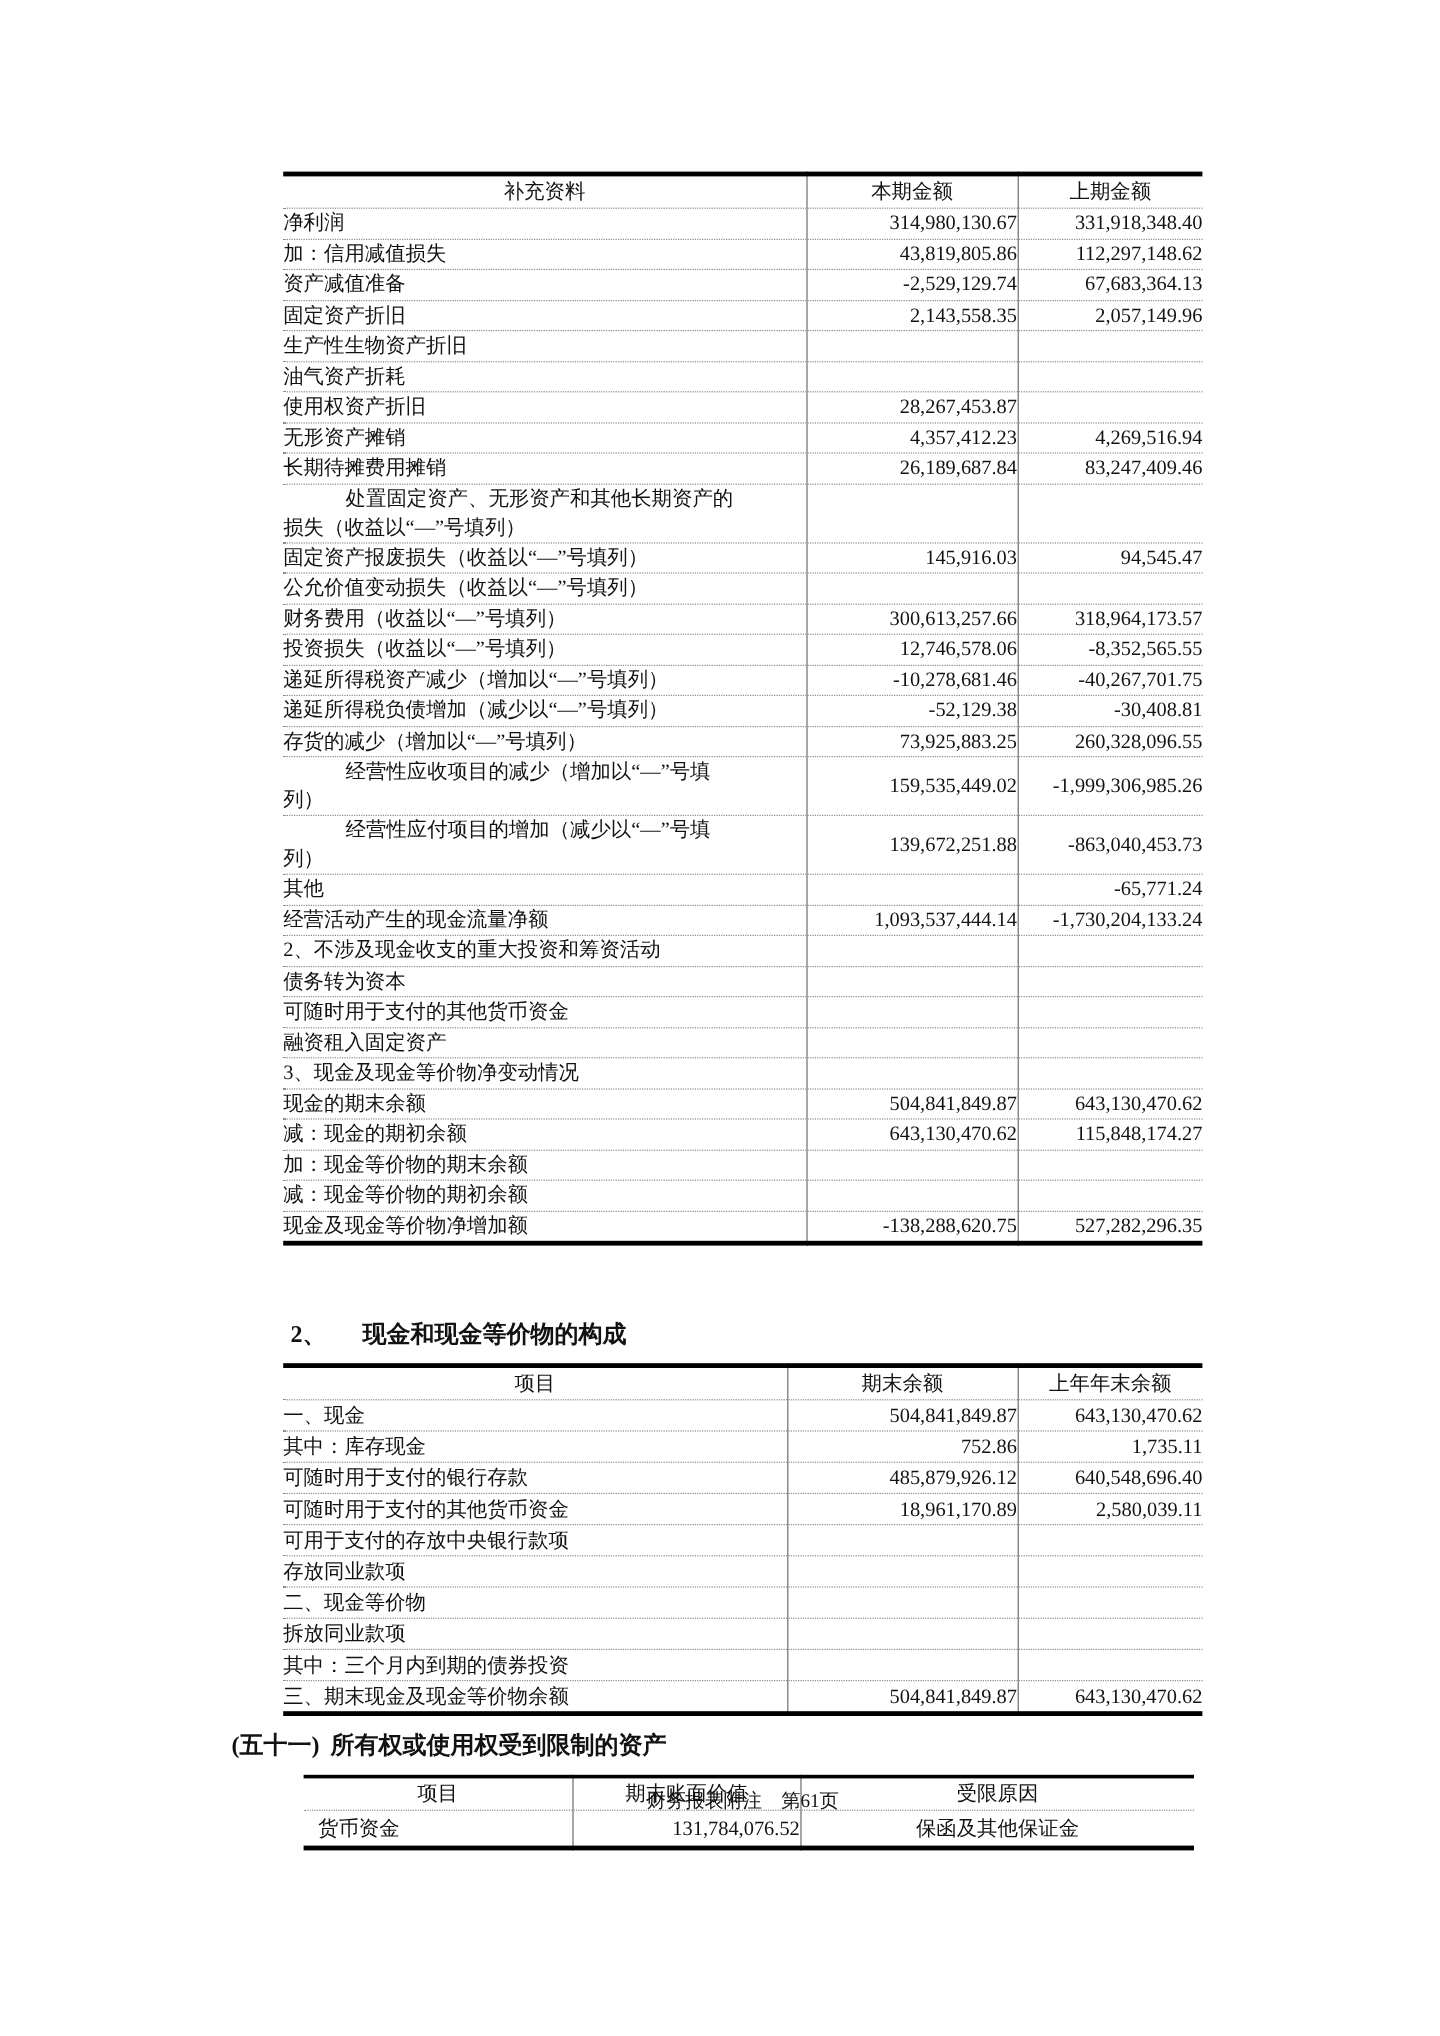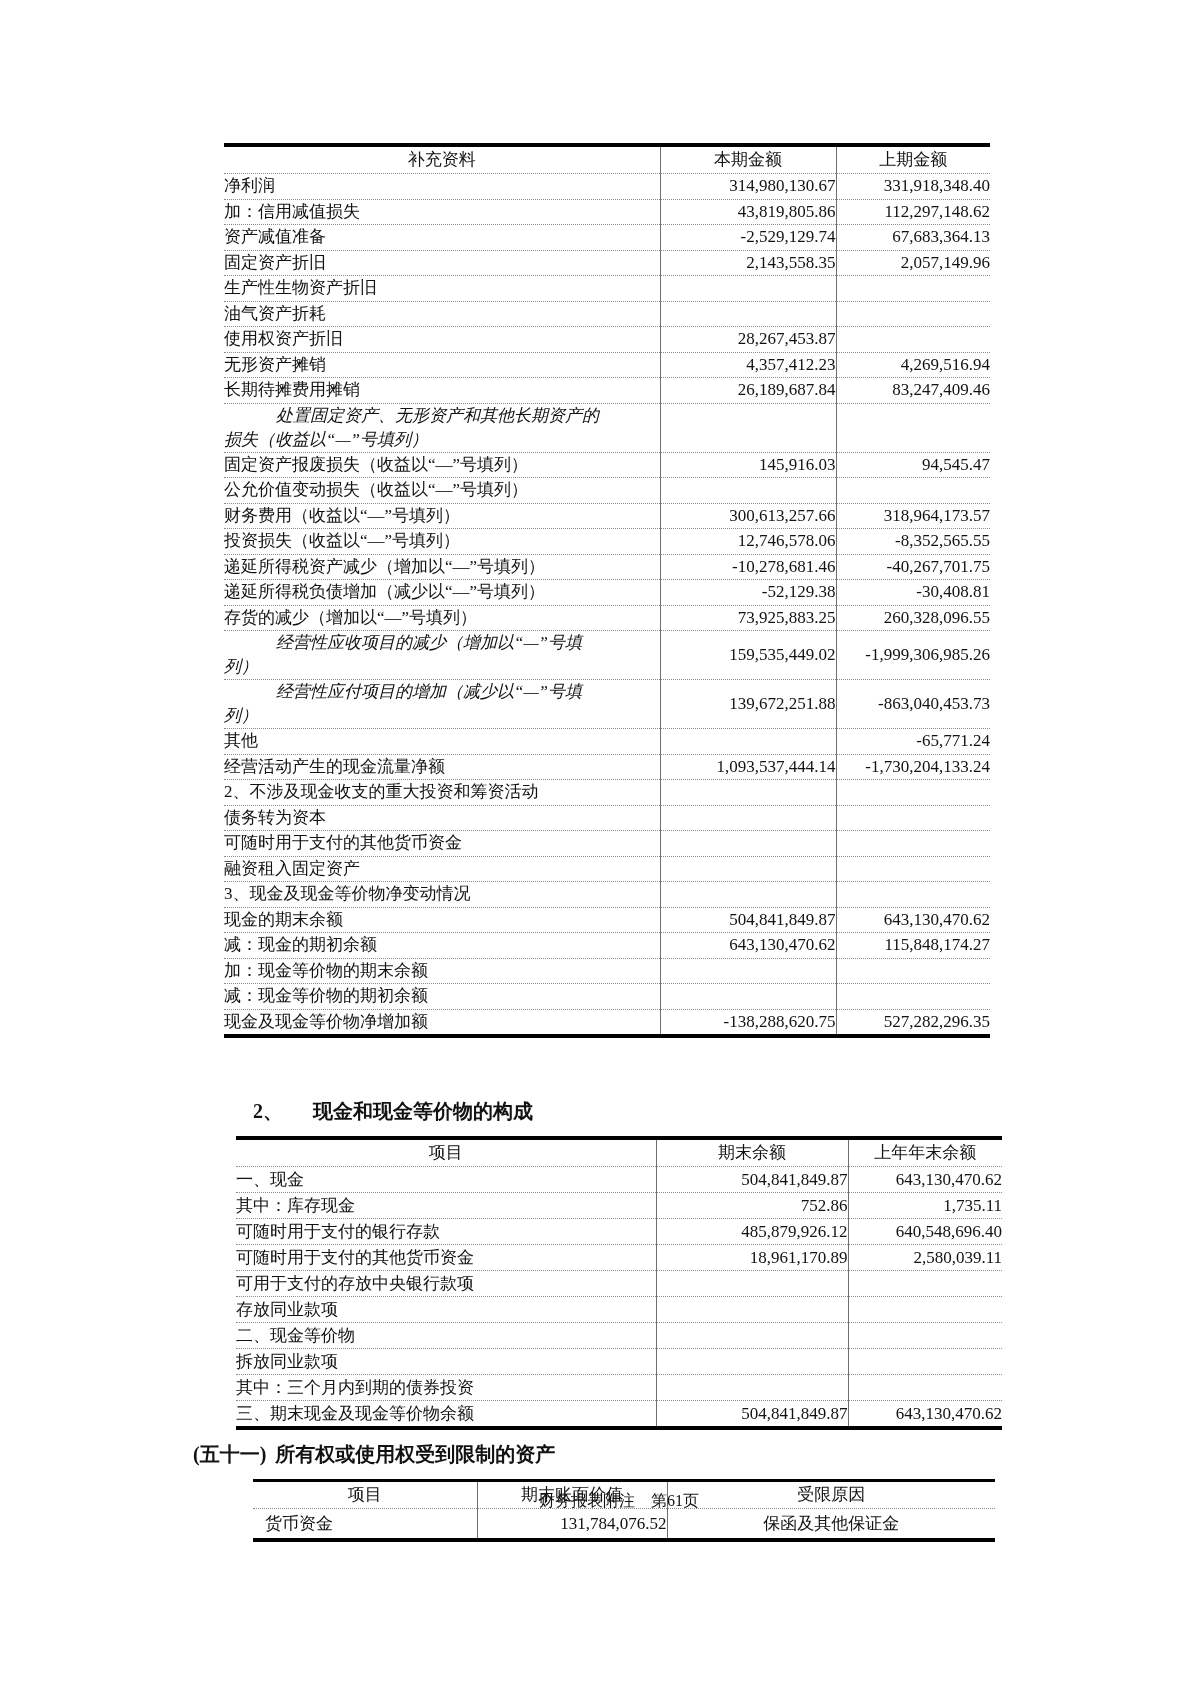--- a/index.html
+++ b/index.html
@@ -17,36 +17,36 @@
     border-bottom:1px dotted #8c8c8c;vertical-align:middle;
     overflow:hidden;
   }
   .fin th{text-align:center;height:26px;}
   .fin .c2,.fin .c3{border-left:1px solid #6e6e6e;}
   .lab{text-align:left;white-space:pre-wrap;}
   .num{text-align:right;padding-right:9px;}
   .ind0{padding-left:6px;}
   .ind1{padding-left:58px;}
   .ind2{padding-left:86px;}
-  .hang{padding-left:6px;text-indent:52px;font-style:italic;}
+  .hang{padding-left:6px;text-indent:52px;}
   .t1 td{height:24.5px;}
   .t2 td{height:25px;}
   .t3 td{height:29px;}
   .t3 td.ctr{text-align:center;padding-right:0;}
   .t3 td.lab{padding-left:12px;}
   .t3{border-top:3px solid #000;}
   .sec-title{font-size:20px;font-weight:bold;white-space:nowrap;}
   .sec-title .gap-wide{display:inline-block;width:30px;}
   .sec-title .gap-small{display:inline-block;width:9px;}
   .footer{font-size:16px;text-align:center;}
 </style>
 </head>
 <body>
 
-<table class="abs fin t1" id="t1" style="left:224px;top:143px;width:766px;">
+<table class="abs fin t1" id="t1" style="left:236px;top:143px;width:766px;">
   <colgroup>
       <col style="width:436px">
       <col style="width:176px">
       <col style="width:154px">
     </colgroup>
   <thead>
     <tr>
       <th>补充资料</th>
       <th class="c2">本期金额</th>
       <th class="c3">上期金额</th>
@@ -207,21 +207,21 @@
     <td class="num c3"></td>
   </tr>
       <tr>
     <td class="lab ind0">现金及现金等价物净增加额</td>
     <td class="num c2">-138,288,620.75</td>
     <td class="num c3">527,282,296.35</td>
   </tr>
     </tbody>
 </table>
 
-<div class="abs sec-title" style="left:253px;top:1098px;">
+<div class="abs sec-title" style="left:242px;top:1098px;">
   <span>2、</span><span class="gap-wide"></span><span>现金和现金等价物的构成</span>
 </div>
 
 <table class="abs fin t2" id="t2" style="left:236px;top:1136px;width:766px;">
   <colgroup>
       <col style="width:420px">
       <col style="width:192px">
       <col style="width:154px">
     </colgroup>
   <thead>

